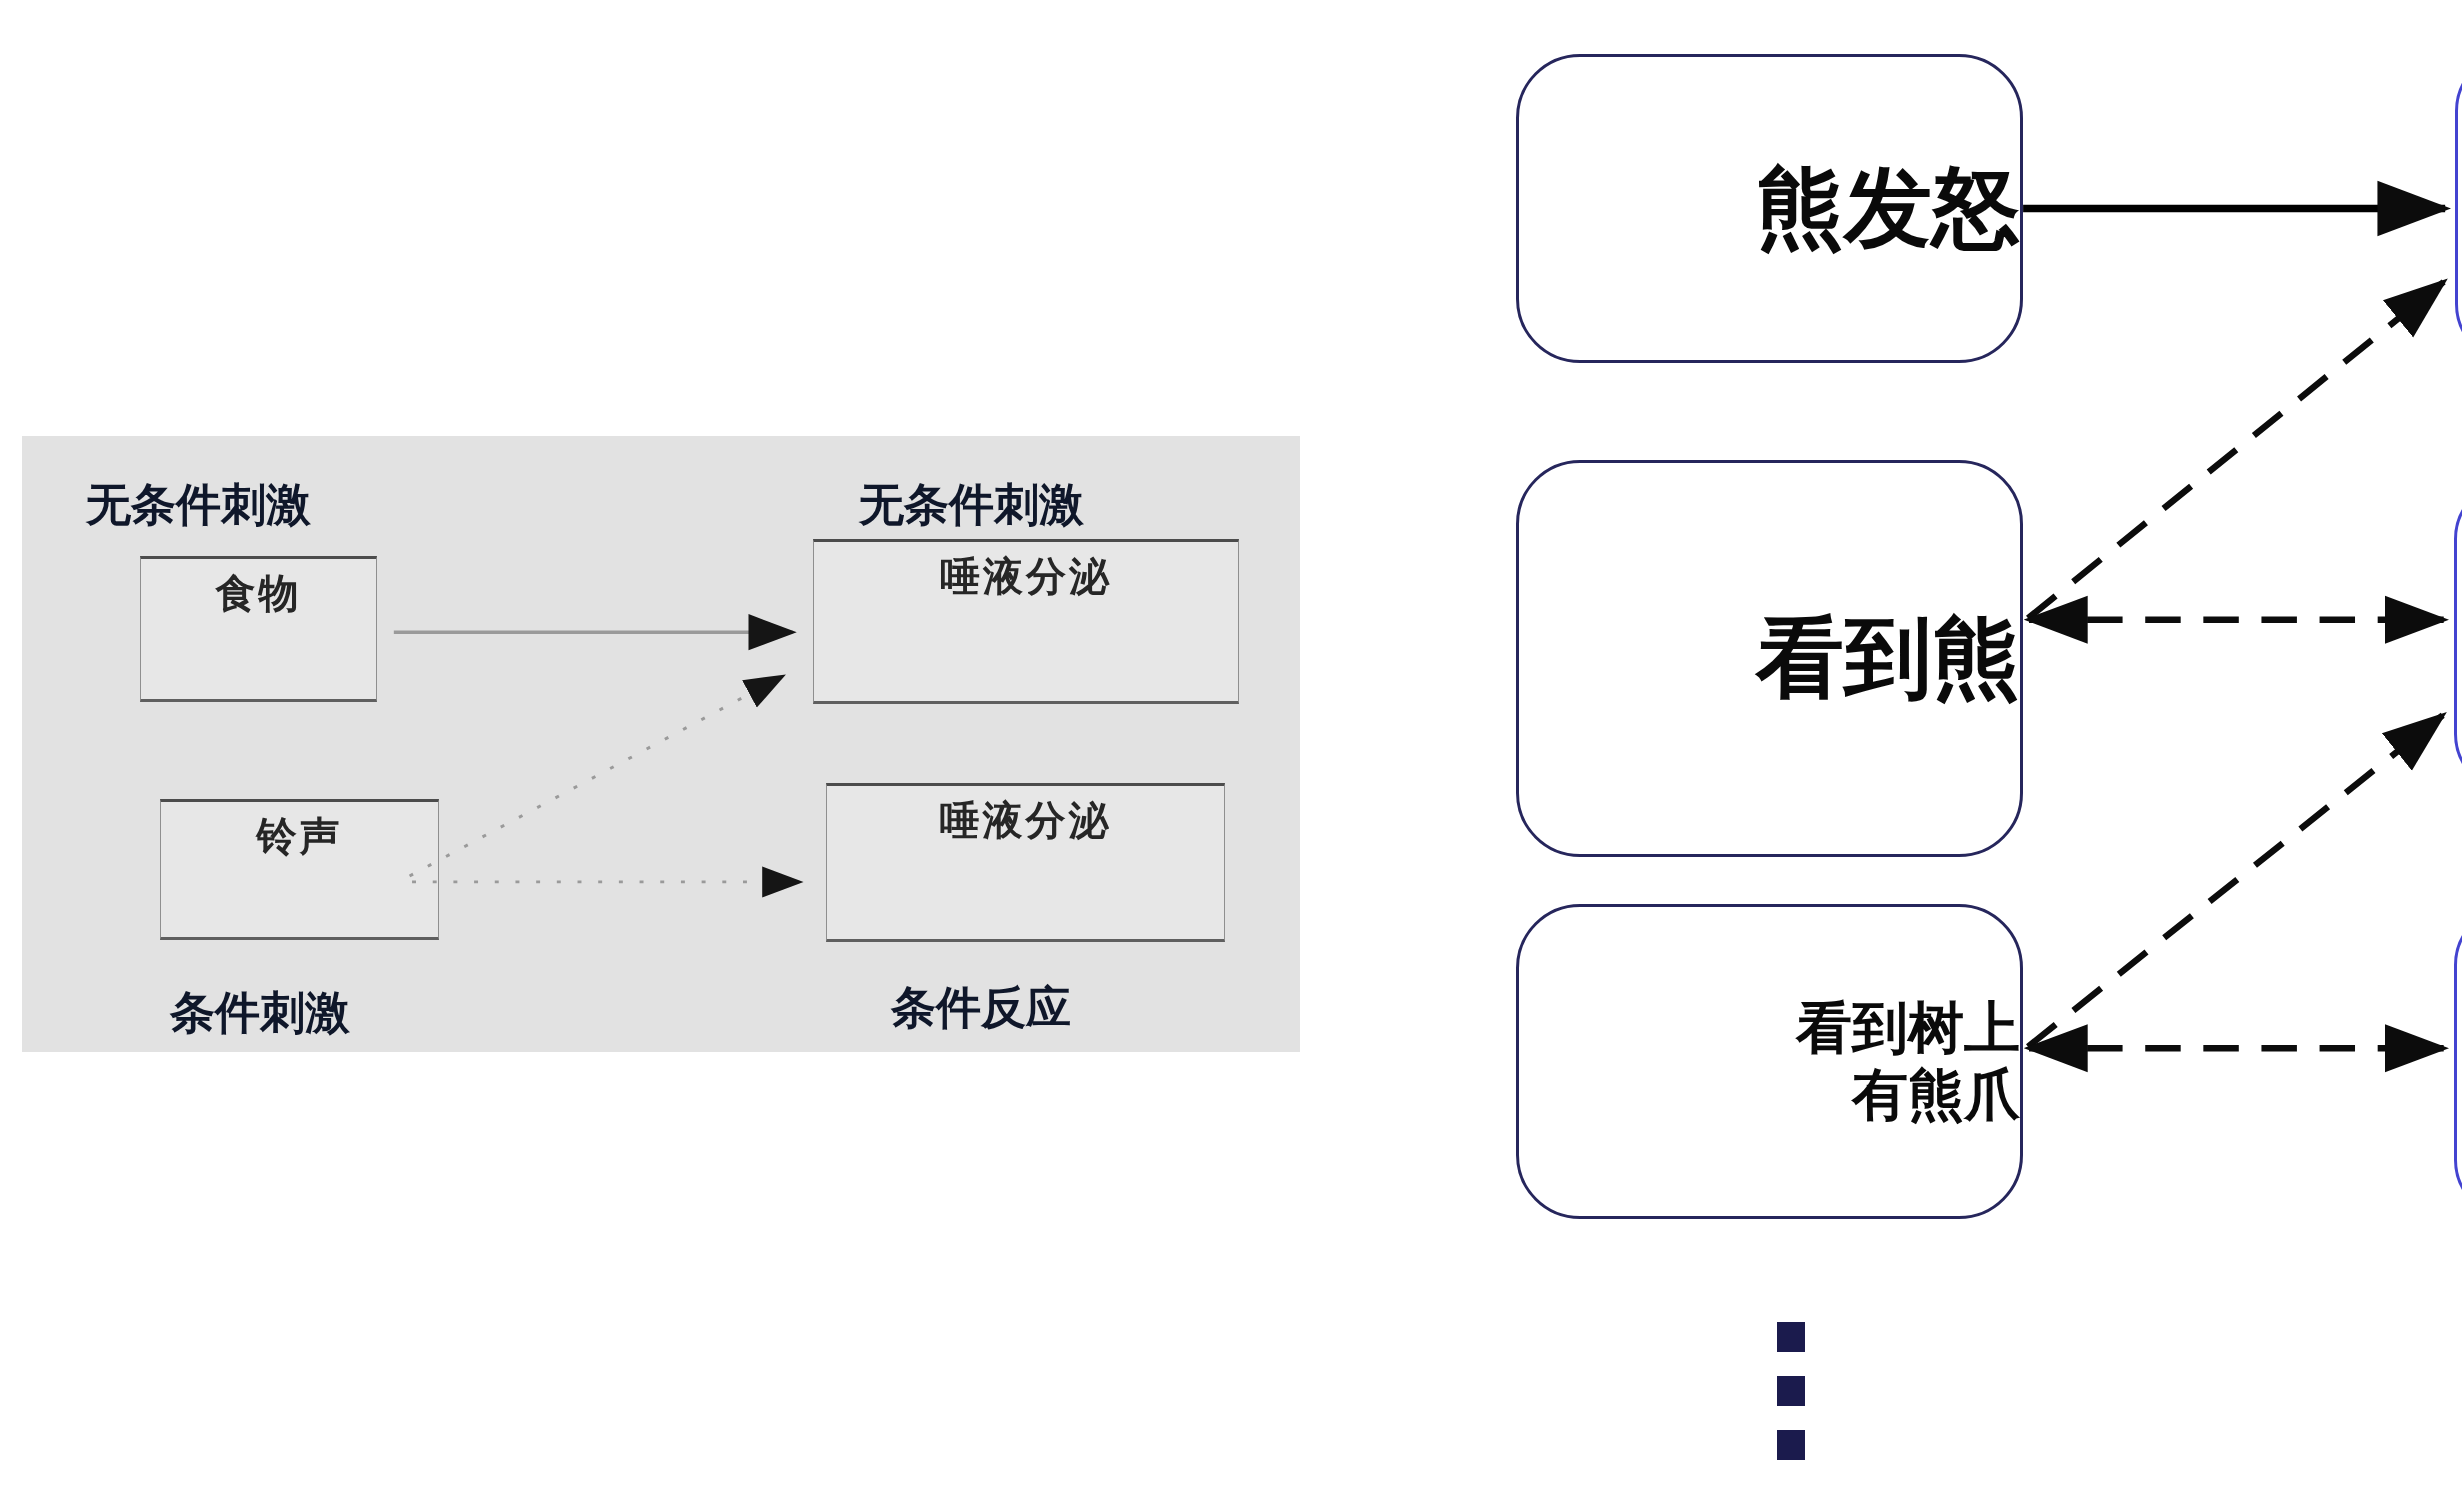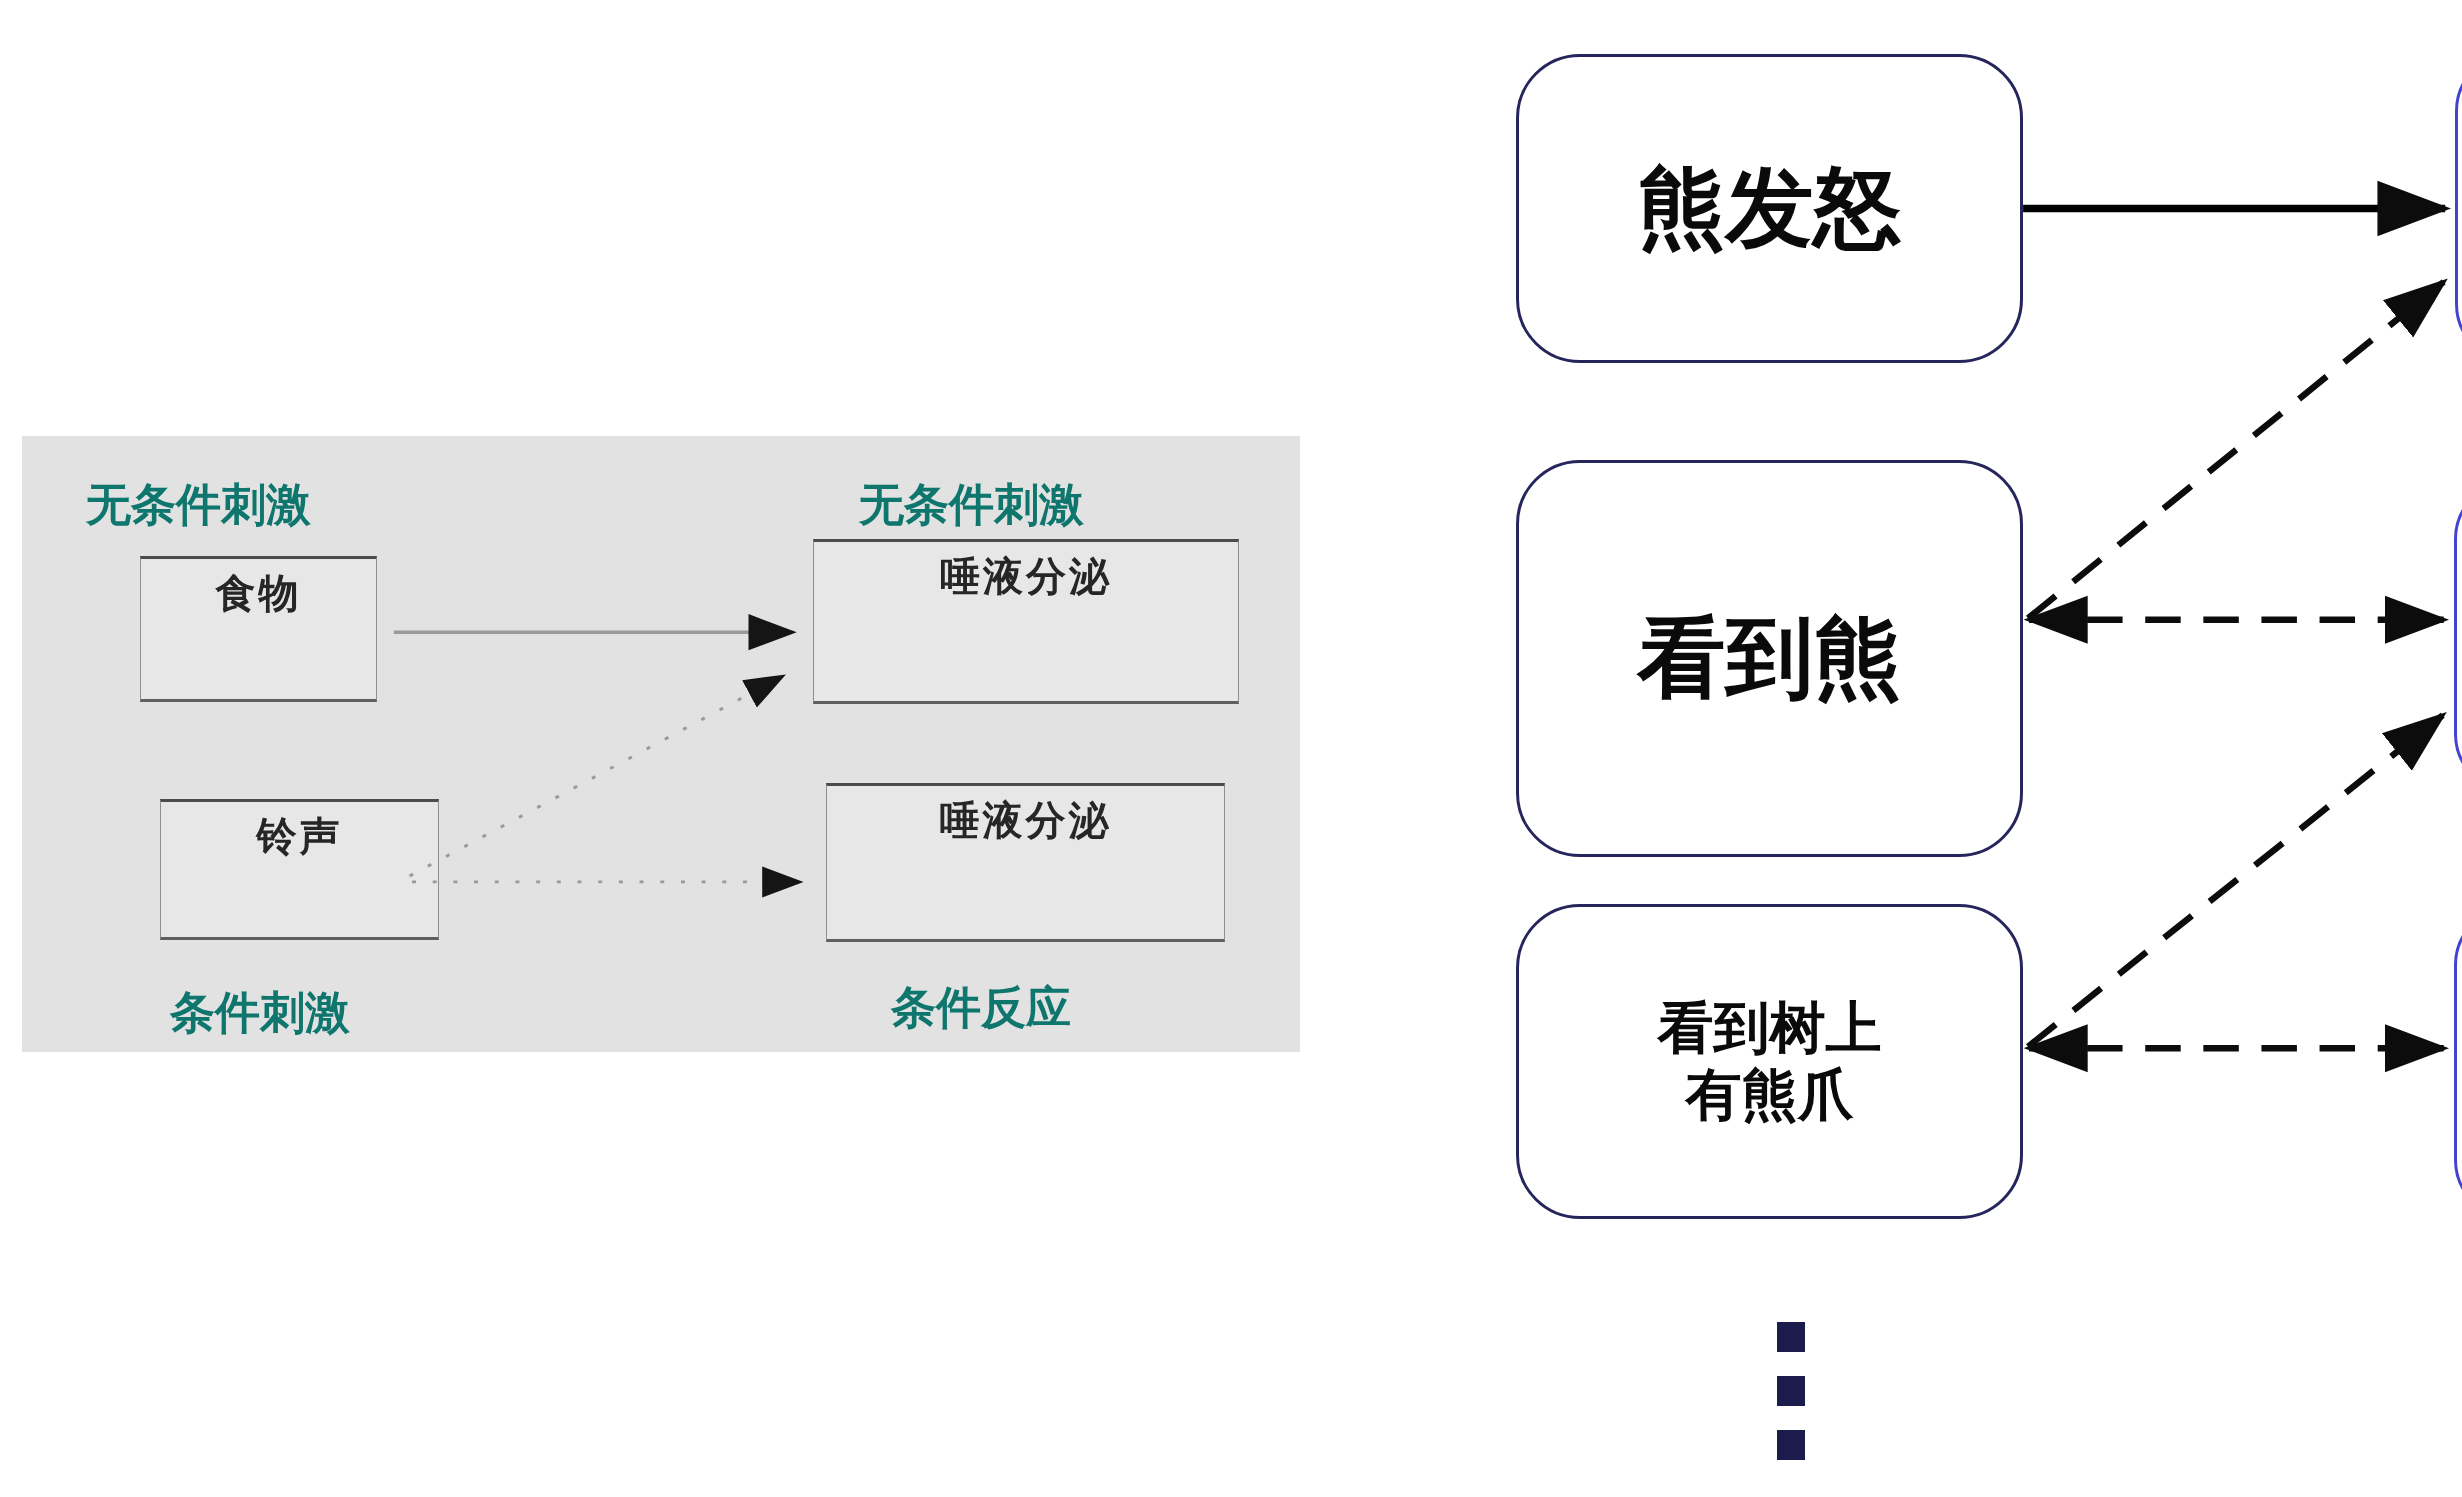--- a/index.html
+++ b/index.html
@@ -1,27 +1,27 @@
 <!DOCTYPE html>
 <html style="font-size:7.9px"><head>
 <meta charset="utf-8">
 <style>
   html,body{margin:0;padding:0;background:#ffffff;}
   #canvas{position:relative;width:3306px;height:1498px;background:#ffffff;overflow:hidden;
           font-family:"Liberation Sans",sans-serif;}
   
   #panel{position:absolute;left:22px;top:436px;width:1278px;height:616px;background:#e2e2e2;}
-  .p-label{position:absolute;font-size:45px;font-weight:600;color:#0f766e;white-space:nowrap;}
+  .p-label{position:absolute;font-size:45px;font-weight:600;color:#0f172a;white-space:nowrap;}
   .p-box{position:absolute;background:#e7e7e7;border:1.5px solid #8f8f8f;border-top:3.4px solid #4c4c4c;
          border-bottom:3px solid #5f5f5f;box-sizing:border-box;text-align:center;}
   .p-box span{display:block;margin-top:6.9px;font-size:40px;font-weight:600;color:#262626;letter-spacing:3px;}
   #panel-arrows{position:absolute;left:0;top:0;width:100%;height:100%;}
   
   .st-box,.val-box{position:absolute;width:507px;background:#ffffff;box-sizing:border-box;
-         display:flex;flex-direction:column;align-items:center;justify-content:center;text-align:center;}
+         display:flex;flex-direction:column;align-items:flex-end;justify-content:center;text-align:center;}
   .st-box{border:3.9px solid #26265c;border-radius:64px;}
   .val-box{border:3.9px solid #4343d0;border-radius:59px;}
   .st-box span{font-size:88px;font-weight:700;color:#0a0a0a;font-family:"Liberation Sans",sans-serif;}
   .st-box.two-line span{font-size:56px;line-height:1.18;}
   #rl-arrows{position:absolute;left:0;top:0;width:3306px;height:1498px;pointer-events:none;}
   .dot{position:absolute;}
 </style>
 </head>
 <body>
 

